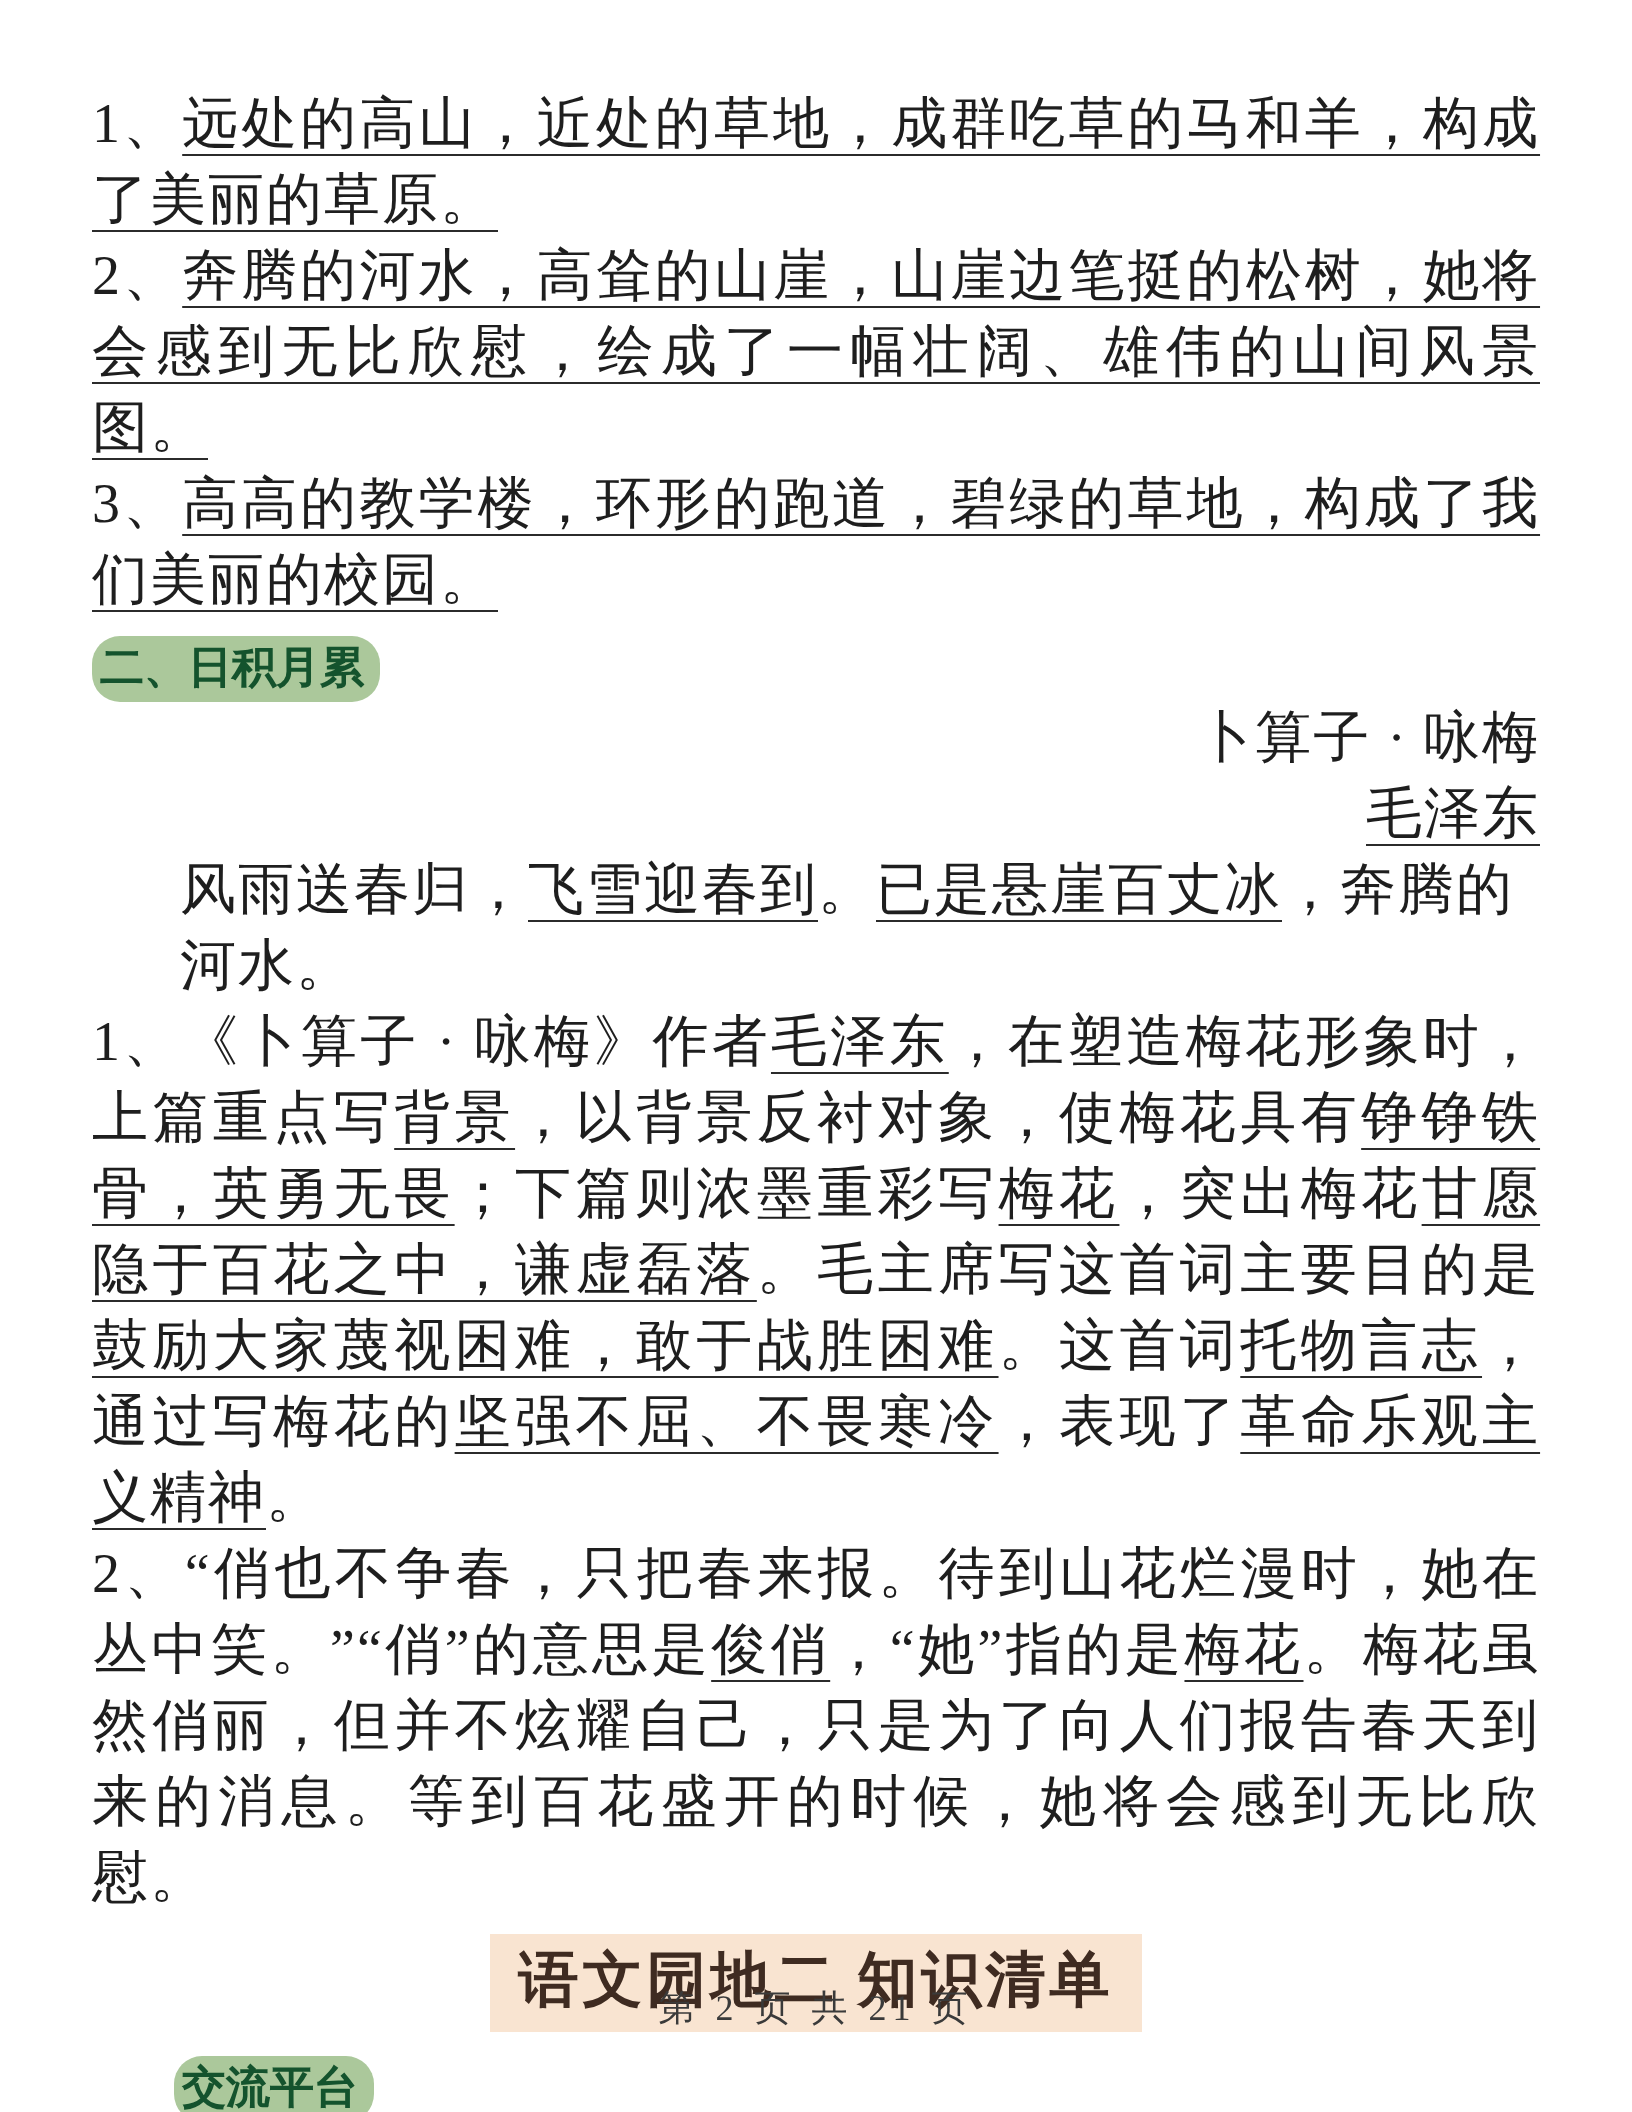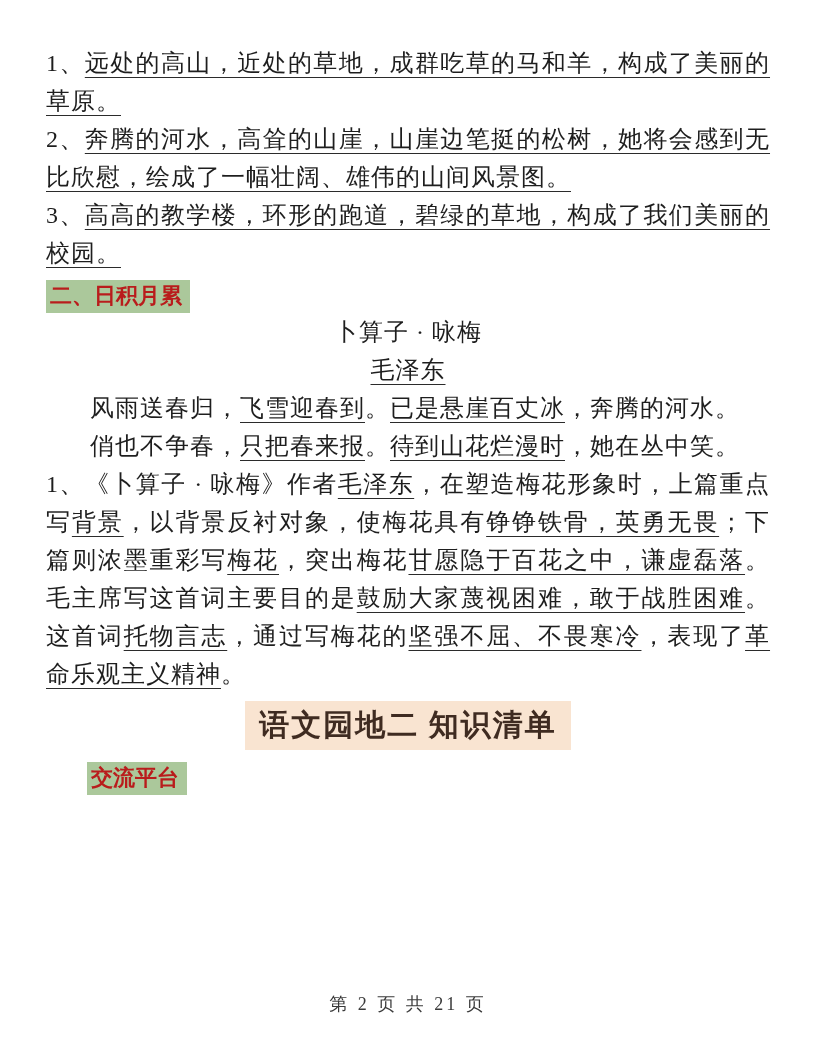--- a/index.html
+++ b/index.html
@@ -8,43 +8,44 @@
     width:816px;height:1056px;
     margin:0 auto;
     background:#ffffff;
     font-family:"Liberation Serif","DejaVu Serif",serif;
     color:#1e1e1e;
     overflow:hidden;
     box-sizing:border-box;
     padding:44px 46px 0 46px;
   }
   .body-text{
-    font-size:24px;
+    font-size:28px;
     line-height:38px;
     letter-spacing:1px;
     text-align:justify;
   }
   p{margin:0;}
   .u{
     text-decoration:underline;
     text-underline-offset:6px;
     text-decoration-thickness:1.3px;
     text-decoration-color:#2b2b2b;
   }
   .green-header{
     display:inline-block;
     font-weight:bold;
     font-size:22px;
     line-height:30px;
     padding:1px 8px 2px 4px;
     margin-top:8px;
     background:var(--green,#abc89b);
-    color:#b91c1c;
+    color:#14532d;
+    border-radius:14px;
   }
-  .centered{text-align:center;}
+  .centered{text-align:right;}
   .poem-line{padding-left:44px;text-align:left;}
   .title-wrap{text-align:center;margin-top:8px;}
   .main-title{
     display:inline-block;
     font-size:30px;
     font-weight:bold;
     line-height:40px;
     padding:4px 14px 5px 14px;
     letter-spacing:2px;
     background:var(--titlebg,#f9e4d1);
@@ -75,24 +76,24 @@
   <div>
     <span class="green-header">二、日积月累</span>
   </div>
 
   <p class="body-text centered">卜算子 · 咏梅</p>
 
   <p class="body-text centered"><span class="u">毛泽东</span></p>
 
   <p class="body-text poem-line"><span>风雨送春归，</span><span class="u">飞雪迎春到</span><span>。</span><span class="u">已是悬崖百丈冰</span><span>，奔腾的河水。</span></p>
 
-  <p class="body-text poem-line"><span>俏也不争春，</span><span class="u">只把春来报</span><span>。</span><span class="u">待到山花烂漫时</span><span>，她在丛中笑。</span></p>
 
   <p class="body-text"><span>1、《卜算子 · 咏梅》作者</span><span class="u">毛泽东</span><span>，在塑造梅花形象时，上篇重点写</span><span class="u">背景</span><span>，以背景反衬对象，使梅花具有</span><span class="u">铮铮铁骨，英勇无畏</span><span>；下篇则浓墨重彩写</span><span class="u">梅花</span><span>，突出梅花</span><span class="u">甘愿隐于百花之中，谦虚磊落</span><span>。毛主席写这首词主要目的是</span><span class="u">鼓励大家蔑视困难，敢于战胜困难</span><span>。这首词</span><span class="u">托物言志</span><span>，通过写梅花的</span><span class="u">坚强不屈、不畏寒冷</span><span>，表现了</span><span class="u">革命乐观主义精神</span><span>。</span></p>
 
+  <p class="body-text"><span>2、“俏也不争春，只把春来报。待到山花烂漫时，她在丛中笑。”“俏”的意思是</span><span class="u">俊俏</span><span>，“她”指的是</span><span class="u">梅花</span><span>。梅花虽然俏丽，但并不炫耀自己，只是为了向人们报告春天到来的消息。等到百花盛开的时候，她将会感到无比欣慰。</span></p>
 
   <div class="title-wrap">
     <span class="main-title">语文园地二 知识清单</span>
   </div>
 
   <div class="after-title">
     <span class="green-header">交流平台</span>
   </div>
 
 

